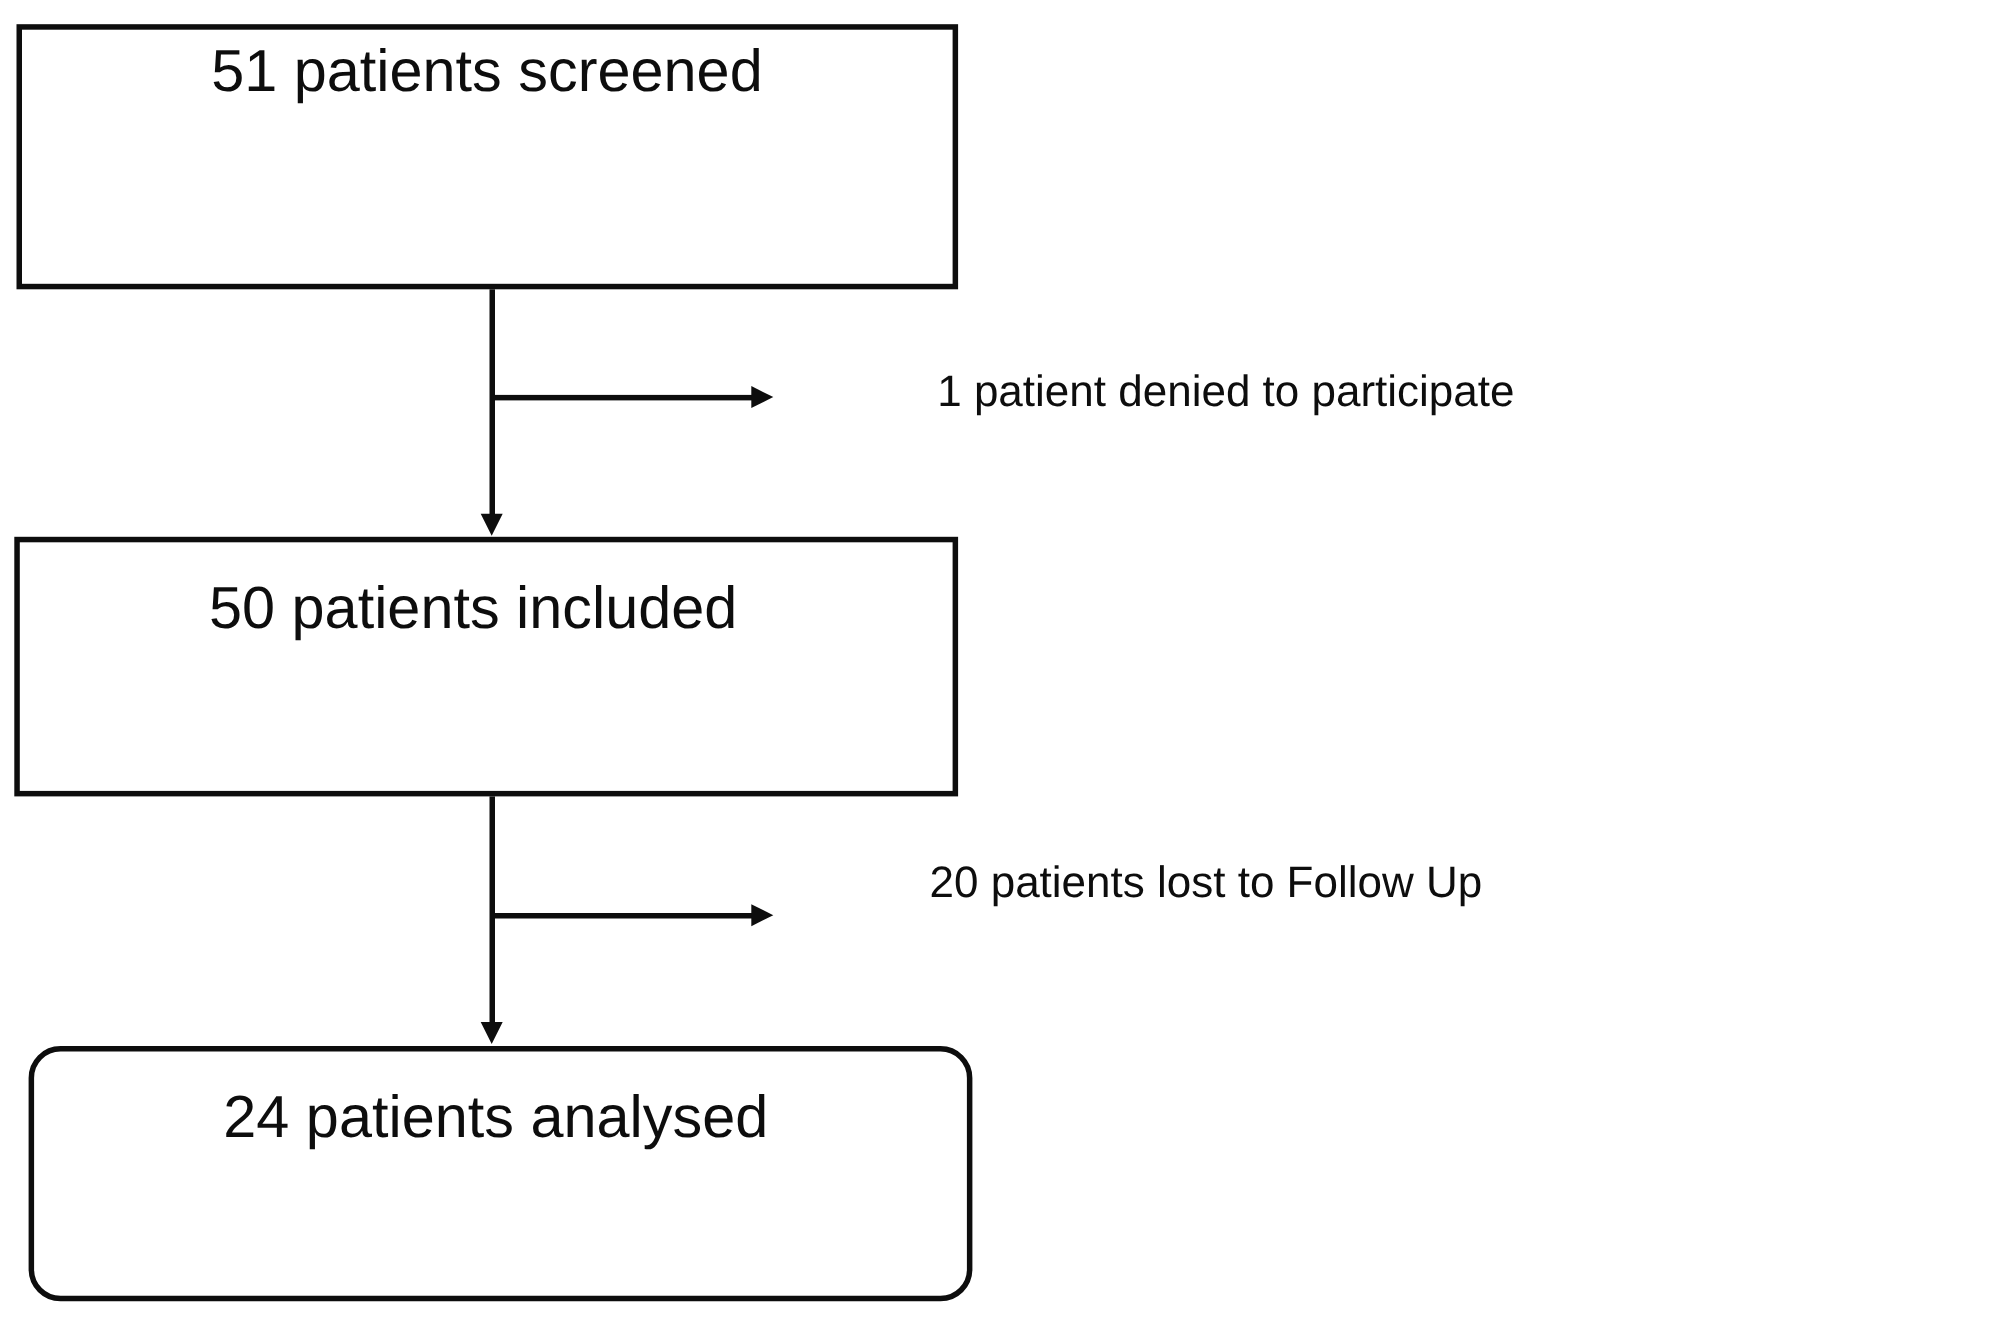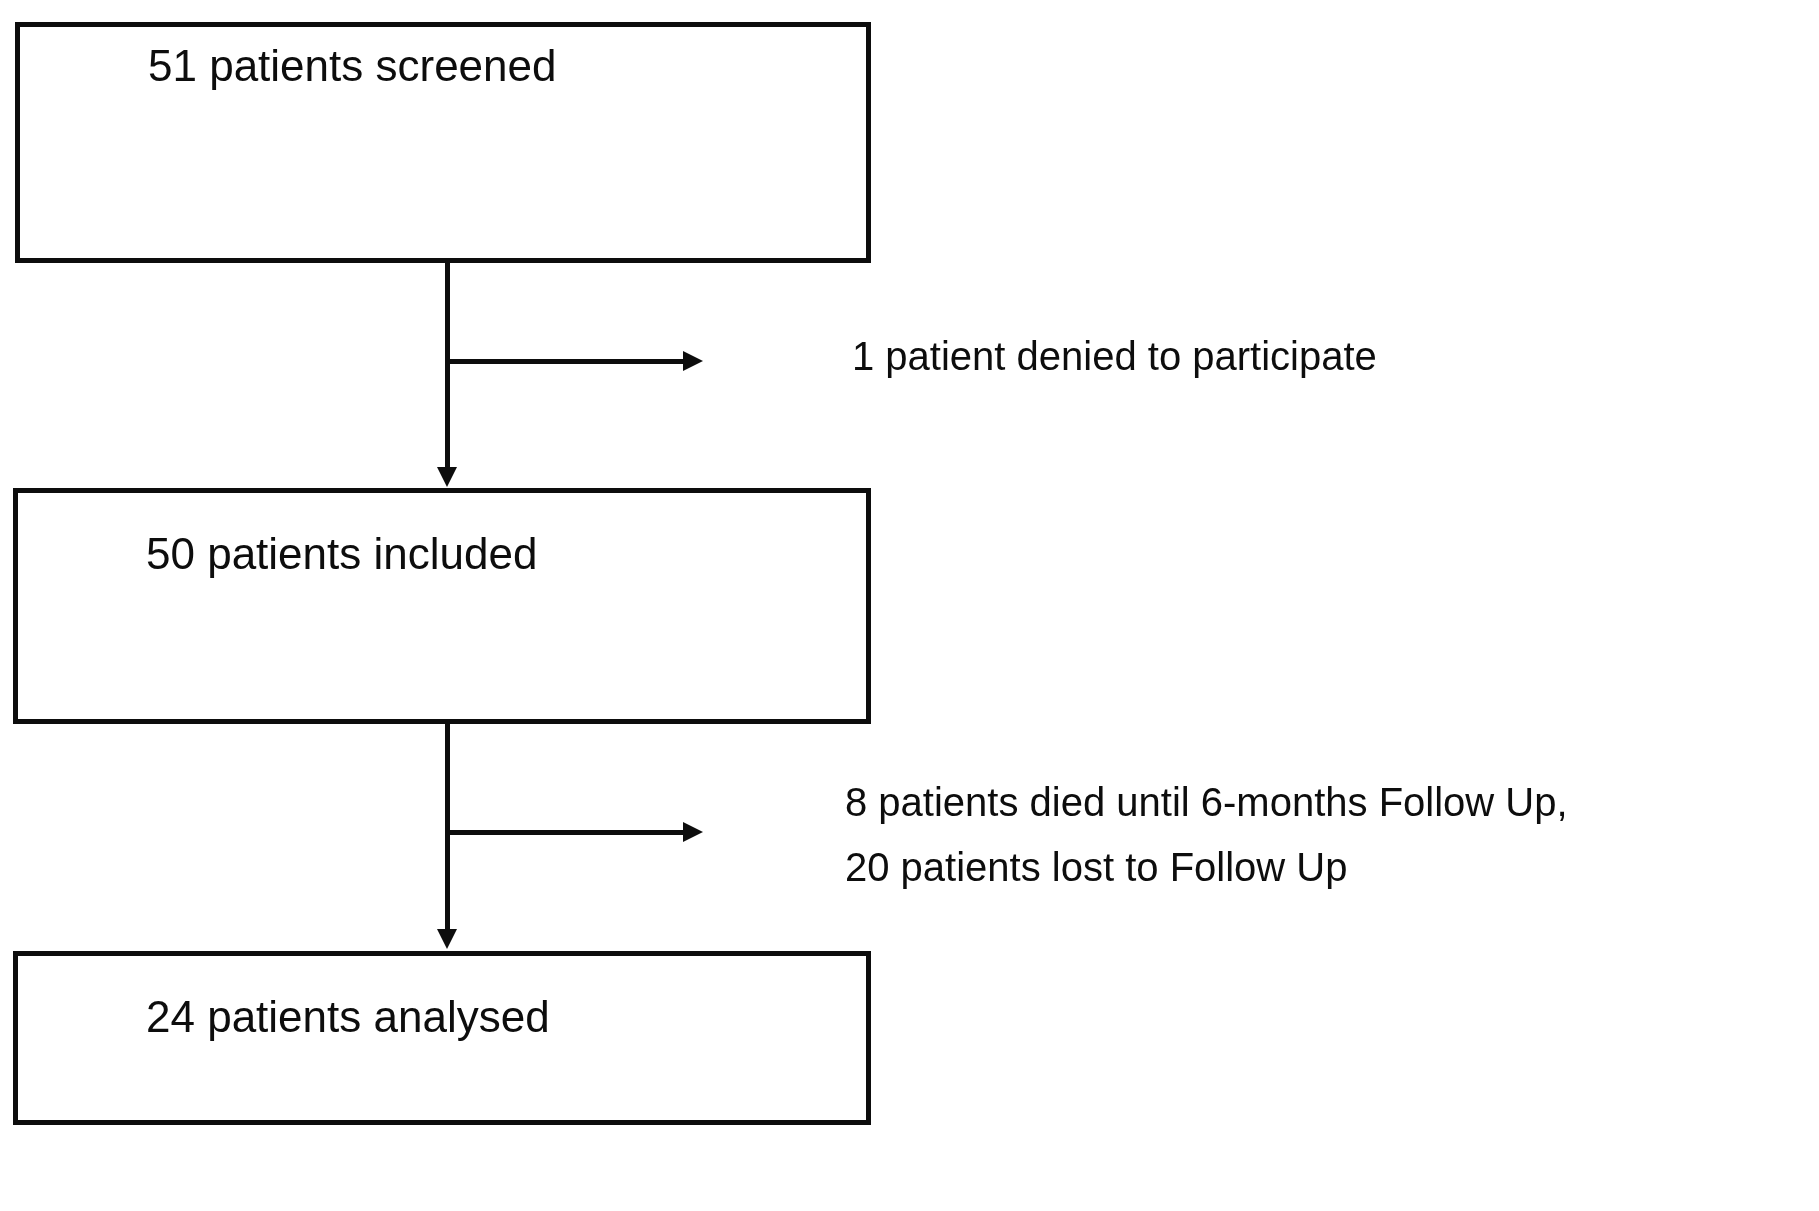--- a/index.html
+++ b/index.html
@@ -21,30 +21,31 @@
     color: var(--ink);
     overflow: hidden;
   }
   .flow-box {
     position: absolute;
     background: var(--bg);
     border: 5px solid var(--ink);
   }
   .flow-box .label {
     display: block;
-    font-size: 44px;
+    font-size: 54px;
     line-height: 65px;
     color: var(--ink);
     white-space: nowrap;
+    margin-left: 44px;
   }
   #box-screened { left: 15px;  top: 22px;  width: 856px; height: 241px; }
   #box-screened .label { padding: 6px 0 0 128px; }
   #box-included { left: 13px;  top: 488px; width: 858px; height: 236px; }
   #box-included .label { padding: 28px 14px 0 128px; }
-  #box-analysed { left: 13px;  top: 951px; width: 858px; height: 174px; }
+  #box-analysed { left: 26px;  top: 951px; width: 858px; height: 232px; border-radius: 29px; }
   #box-analysed .label { padding: 28px 0 0 128px; }
 
   .vline {
     position: absolute;
     left: 445px;
     width: 5px;
     background: var(--ink);
   }
   #vline-1 { top: 263px; height: 205px; }
   #vline-2 { top: 724px; height: 206px; }
@@ -117,21 +118,20 @@
     <span class="label">50 patients included</span>
   </div>
 
   <div class="vline" id="vline-2"></div>
   <div class="arrowhead-down" id="ahd-2"></div>
 
   <div class="hline" id="hline-2"></div>
   <div class="arrowhead-right" id="ahr-2"></div>
 
   <div class="annotation" id="annotation-lost">
-    <span class="line">8 patients died until 6-months Follow Up,</span>
     <span class="line">20 patients lost to Follow Up</span>
   </div>
 
   <div class="flow-box" id="box-analysed">
     <span class="label">24 patients analysed</span>
   </div>
 
 </div>
 
 </body></html>

